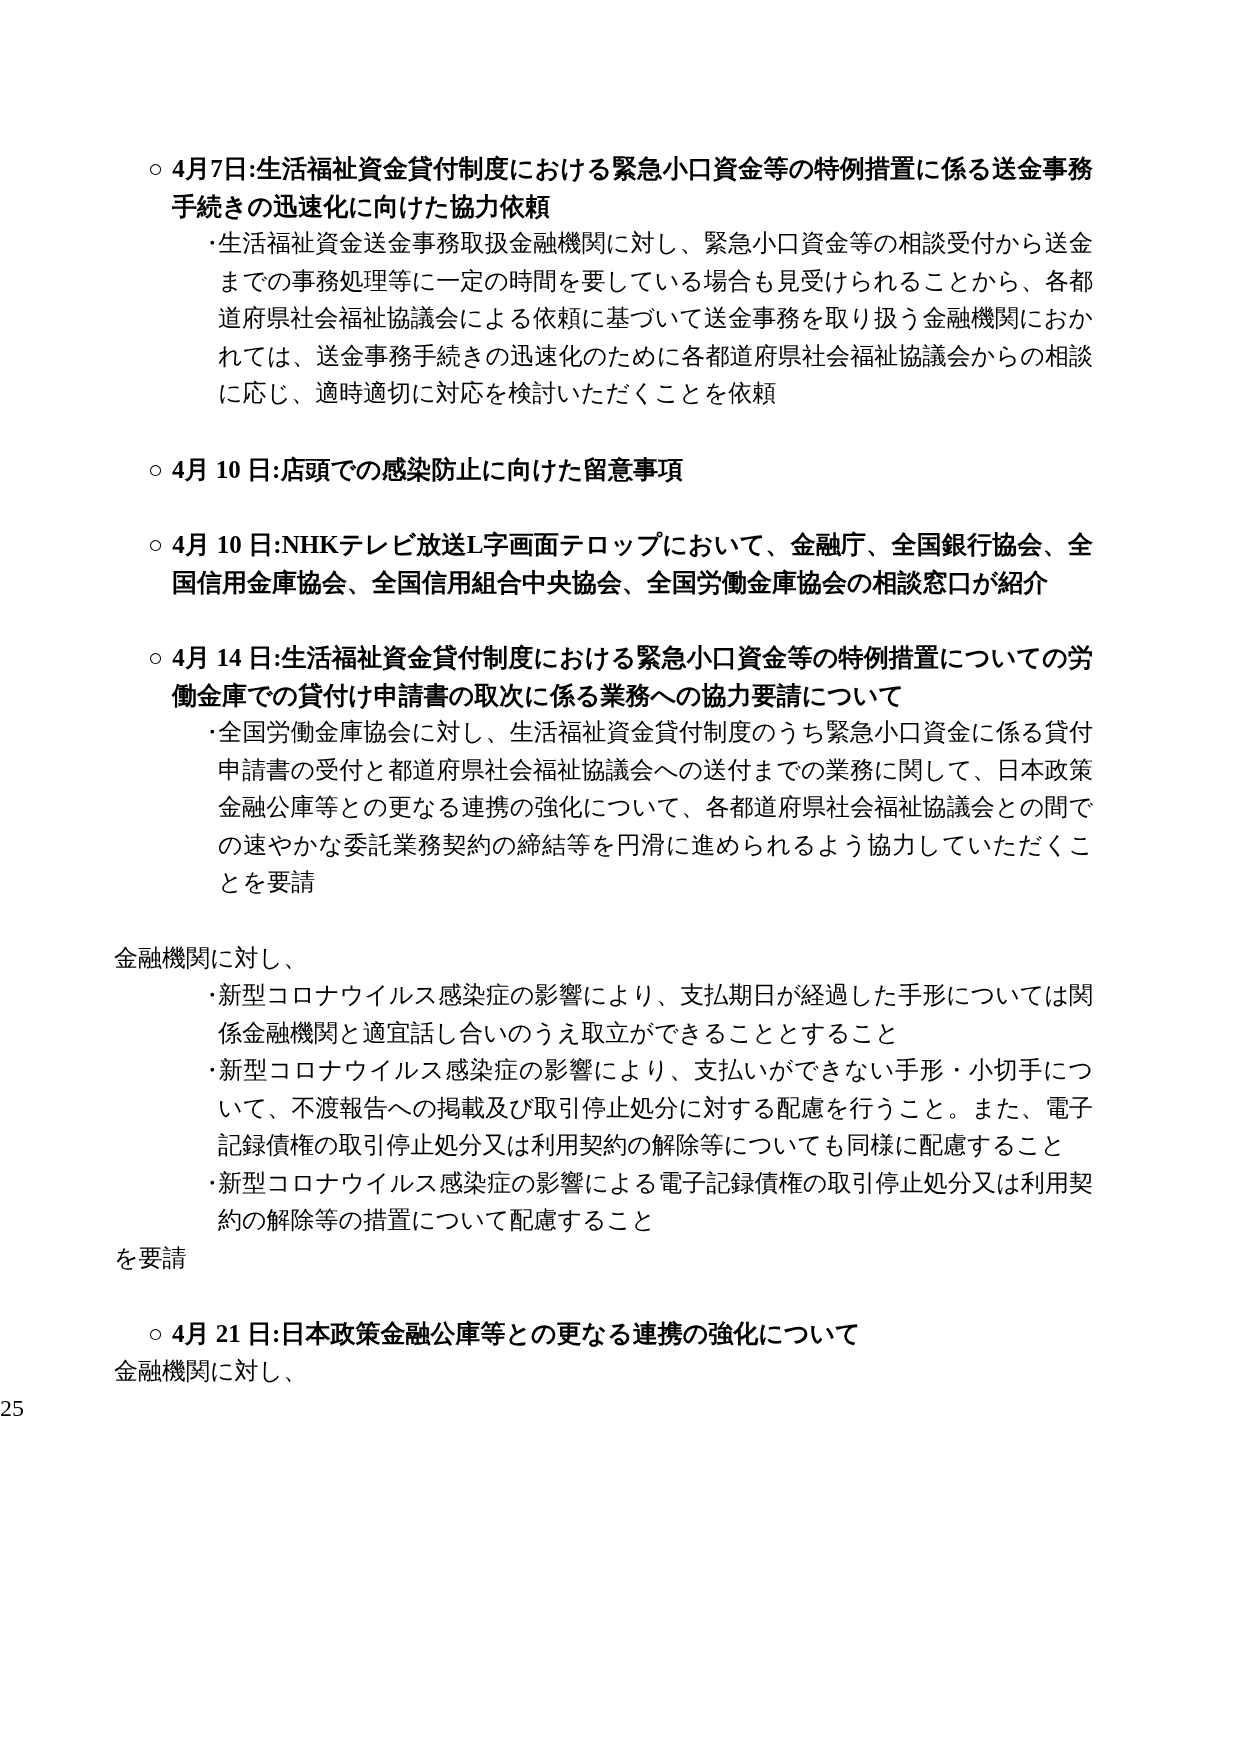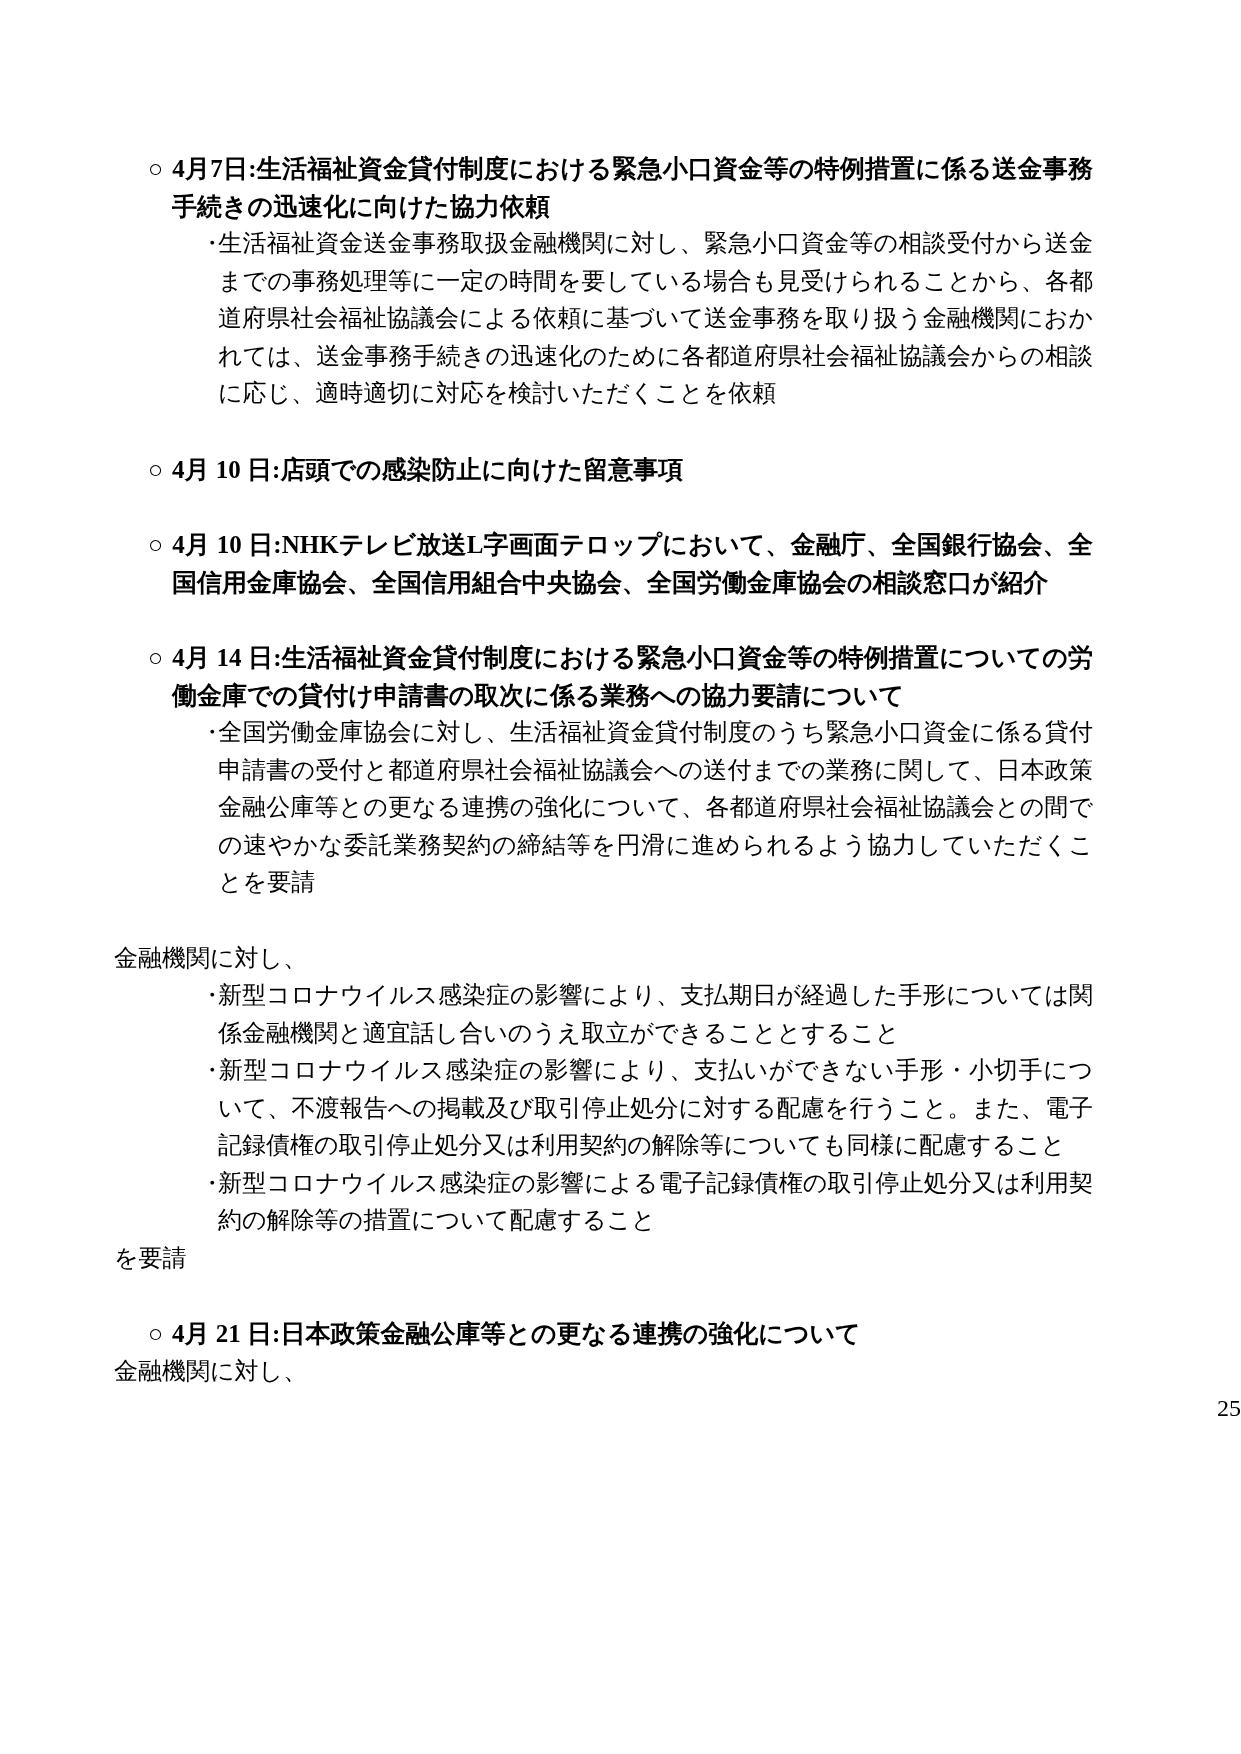--- a/index.html
+++ b/index.html
@@ -51,21 +51,21 @@
     font-size: 24px;
     line-height: 37.5px;
     margin-right: 148px;
     padding-left: 114px;
     text-align: justify;
   }
 
   .page-number {
     font-size: 24px;
     line-height: 37.5px;
-    text-align: right;
+    text-align: left;
   }
 </style>
 </head>
 <body>
 
 <div class="page">
 
   <div class="section">
     <p class="heading"><span class="circle-marker">○</span><span>4月7日:生活福祉資金貸付制度における緊急小口資金等の特例措置に係る送金事務手続きの迅速化に向けた協力依頼</span></p>
     <p class="item-bullet"><span class="bullet-dot">・</span><span>生活福祉資金送金事務取扱金融機関に対し、緊急小口資金等の相談受付から送金までの事務処理等に一定の時間を要している場合も見受けられることから、各都道府県社会福祉協議会による依頼に基づいて送金事務を取り扱う金融機関におかれては、送金事務手続きの迅速化のために各都道府県社会福祉協議会からの相談に応じ、適時適切に対応を検討いただくことを依頼</span></p>

